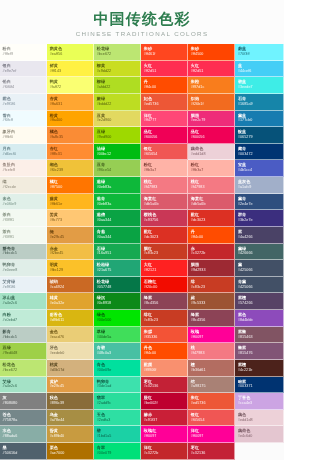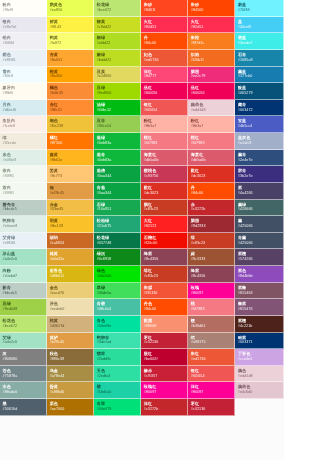--- a/index.html
+++ b/index.html
@@ -73,20 +73,24 @@
     letter-spacing:.05px;
     opacity:.92;
   }
   .cell.empty{border:none;background:transparent;}
 </style>
 </head>
 <body>
 
 <div id="page">
 
+  <div class="header">
+    <div class="title">中国传统色彩</div>
+    <div class="subtitle">CHINESE TRADITIONAL COLORS</div>
+  </div>
 
   <div class="grid" id="grid">
       <div class="col">
         <div class="cell" title="粉白 #fffef9" style="background: rgb(255, 254, 249); color: rgb(140, 140, 134);">
           <span class="nm">粉白</span>
           <span class="hx">#fffef9</span>
         </div>
         <div class="cell" title="银白 #e9e7ef" style="background: rgb(233, 231, 239); color: rgb(122, 122, 133);">
           <span class="nm">银白</span>
           <span class="hx">#e9e7ef</span>

